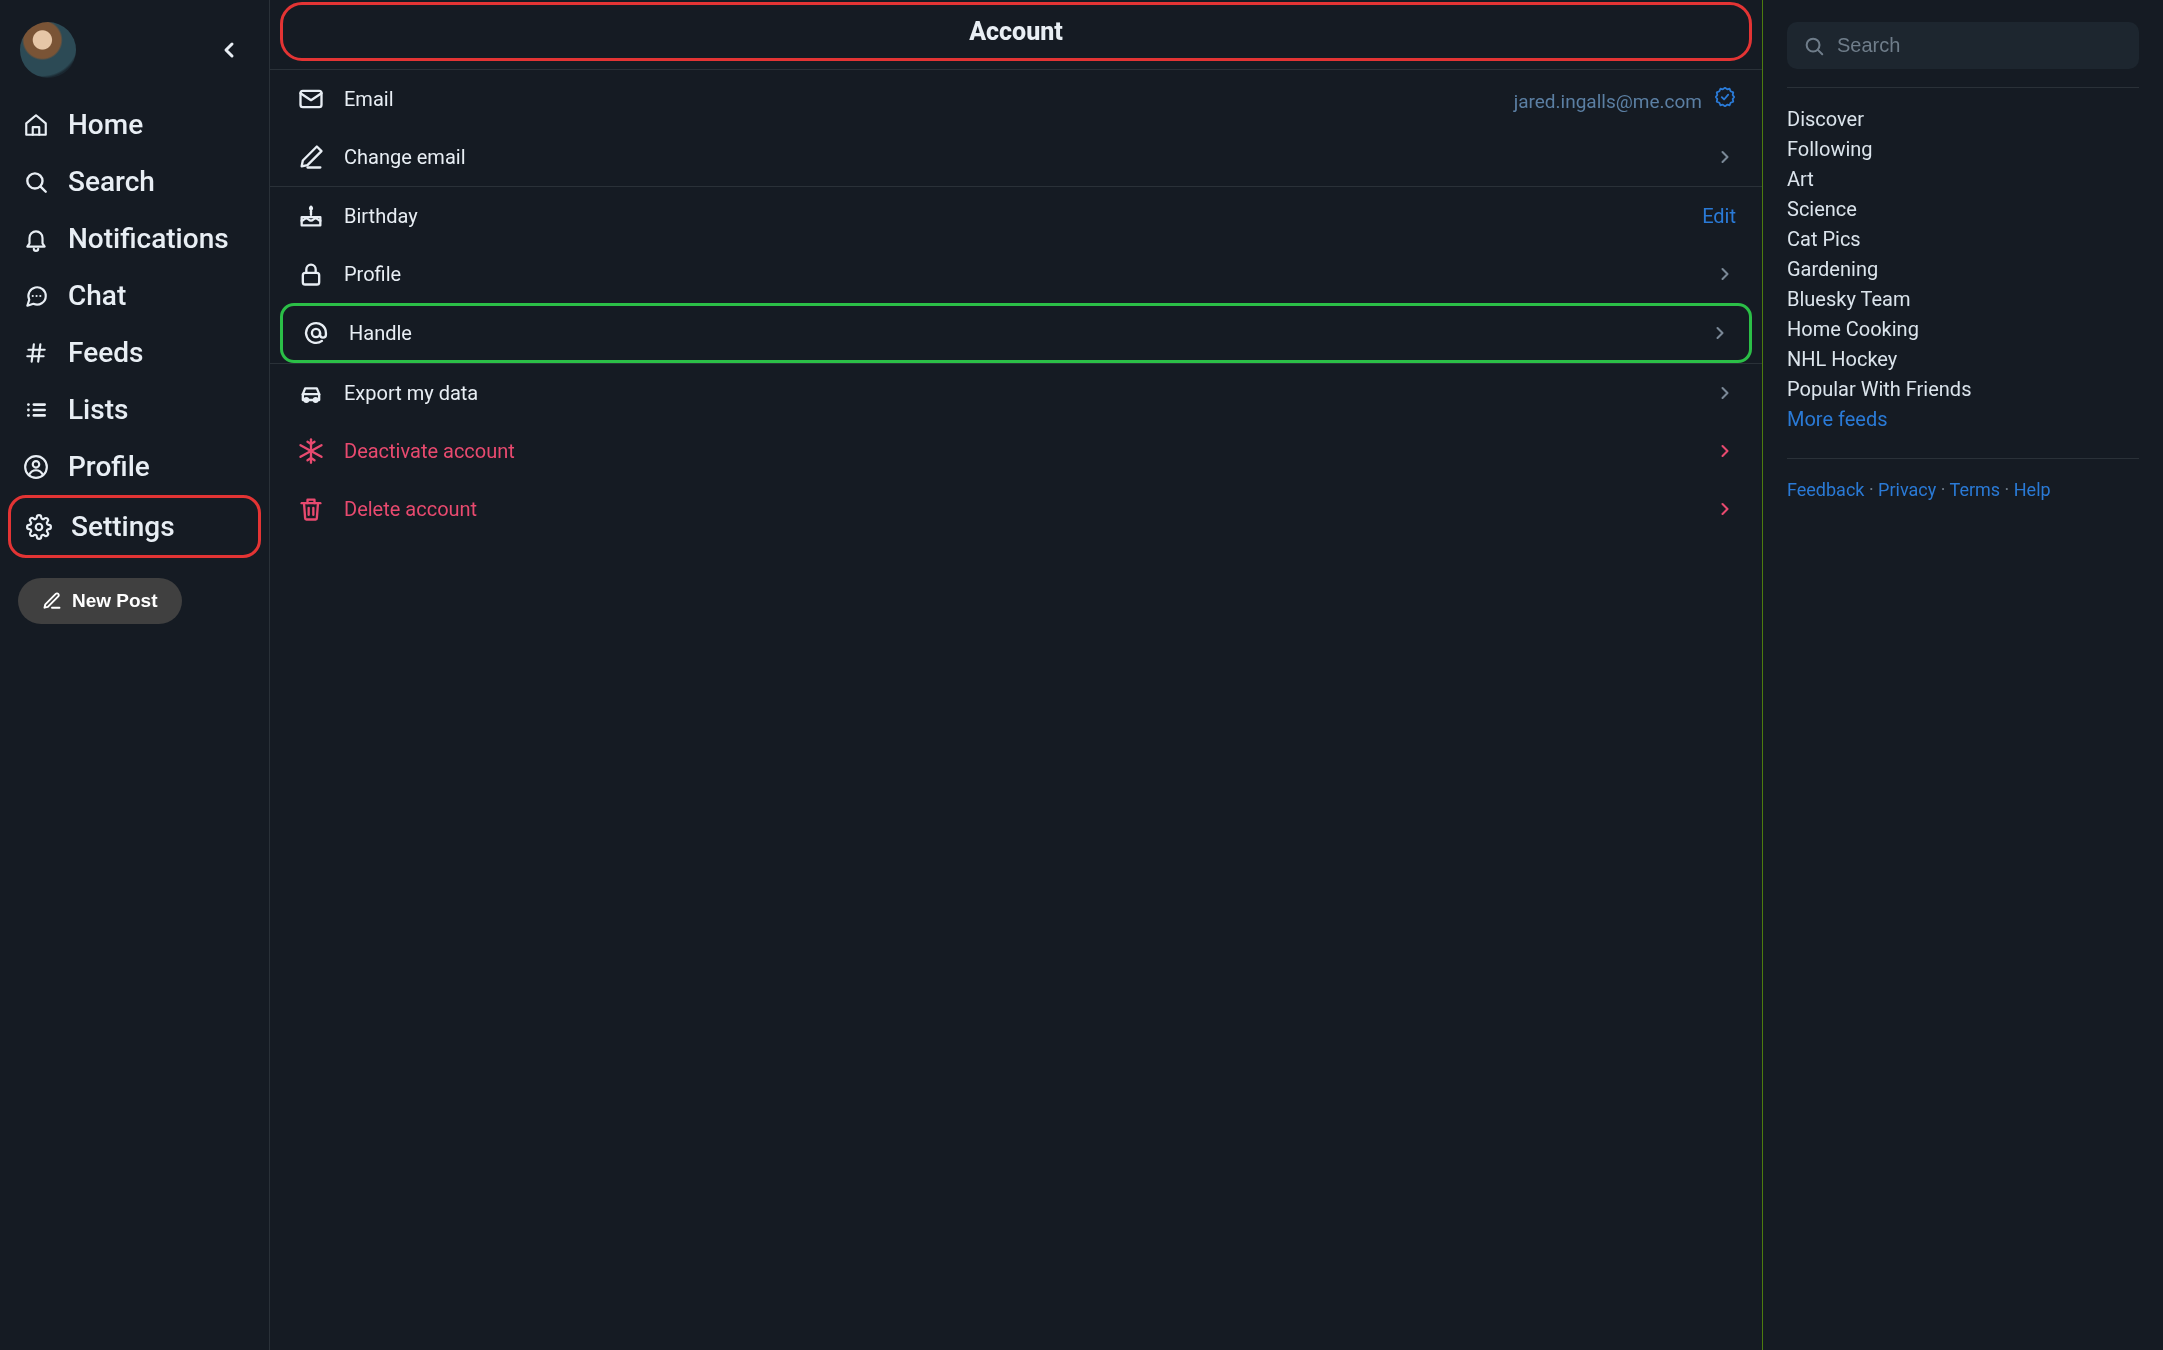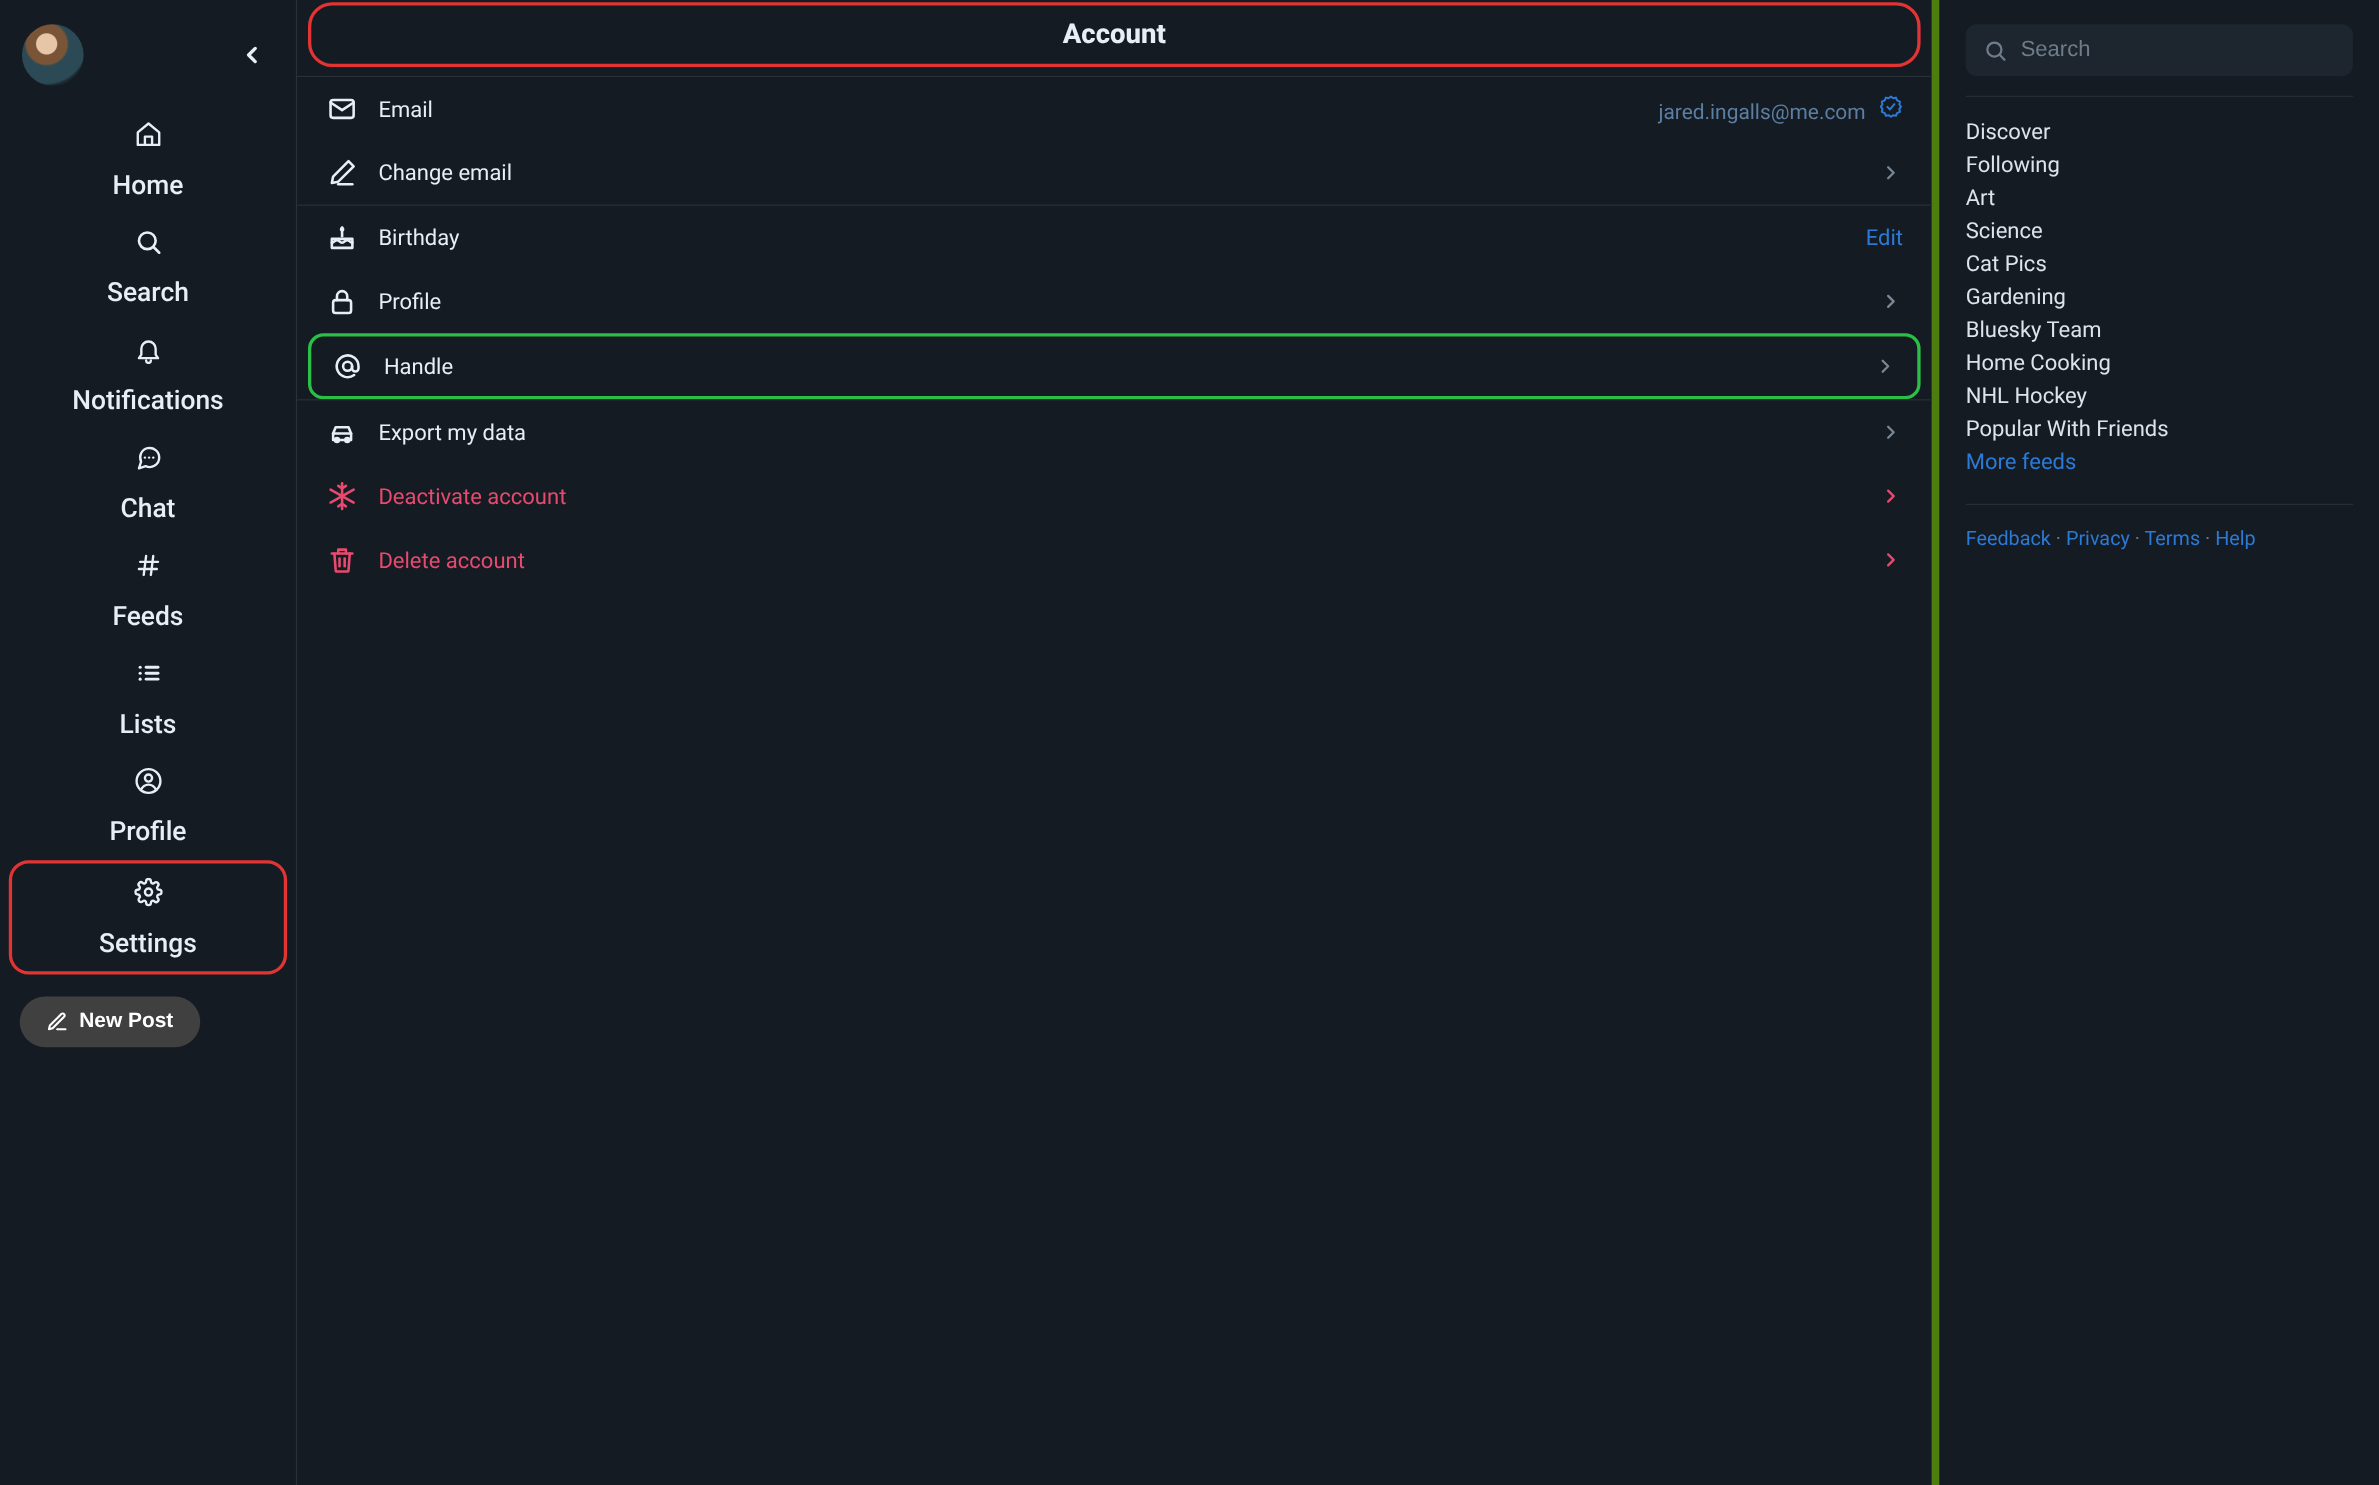--- a/index.html
+++ b/index.html
@@ -37,23 +37,22 @@
     border-radius: 50%;
     cursor: pointer;
   }
   .nav-item {
     display: flex;
     align-items: center;
     gap: 18px;
     padding: 12px 14px;
     border-radius: 10px;
     cursor: pointer;
-    font-size: 24px;
+    font-size: 28px;
     font-weight: 500;
-    flex-direction: column;
   }
   .nav-item .icon { width: 28px; height: 28px; display:flex; align-items:center; justify-content:center; flex-shrink:0; }
   .nav-item svg { stroke: #e8eef4; }
   .highlight-red {
     border: 3px solid #e33434;
     border-radius: 18px;
   }
   .highlight-green {
     border: 3px solid #2bbf47;
     border-radius: 14px;
@@ -70,21 +69,21 @@
     font-weight: 700;
     display: inline-flex;
     align-items: center;
     gap: 10px;
     cursor: pointer;
     width: fit-content;
   }
 
   .col-main {
     flex: 1;
-    border-right: 7px solid #4d7c0f;
+    border-right: 1px solid #4d7c0f;
     min-width: 0;
     padding-bottom: 36px;
   }
   .header {
     margin: 2px 10px 8px 10px;
     padding: 12px 0;
     text-align: center;
     font-size: 25px;
     font-weight: 800;
   }

